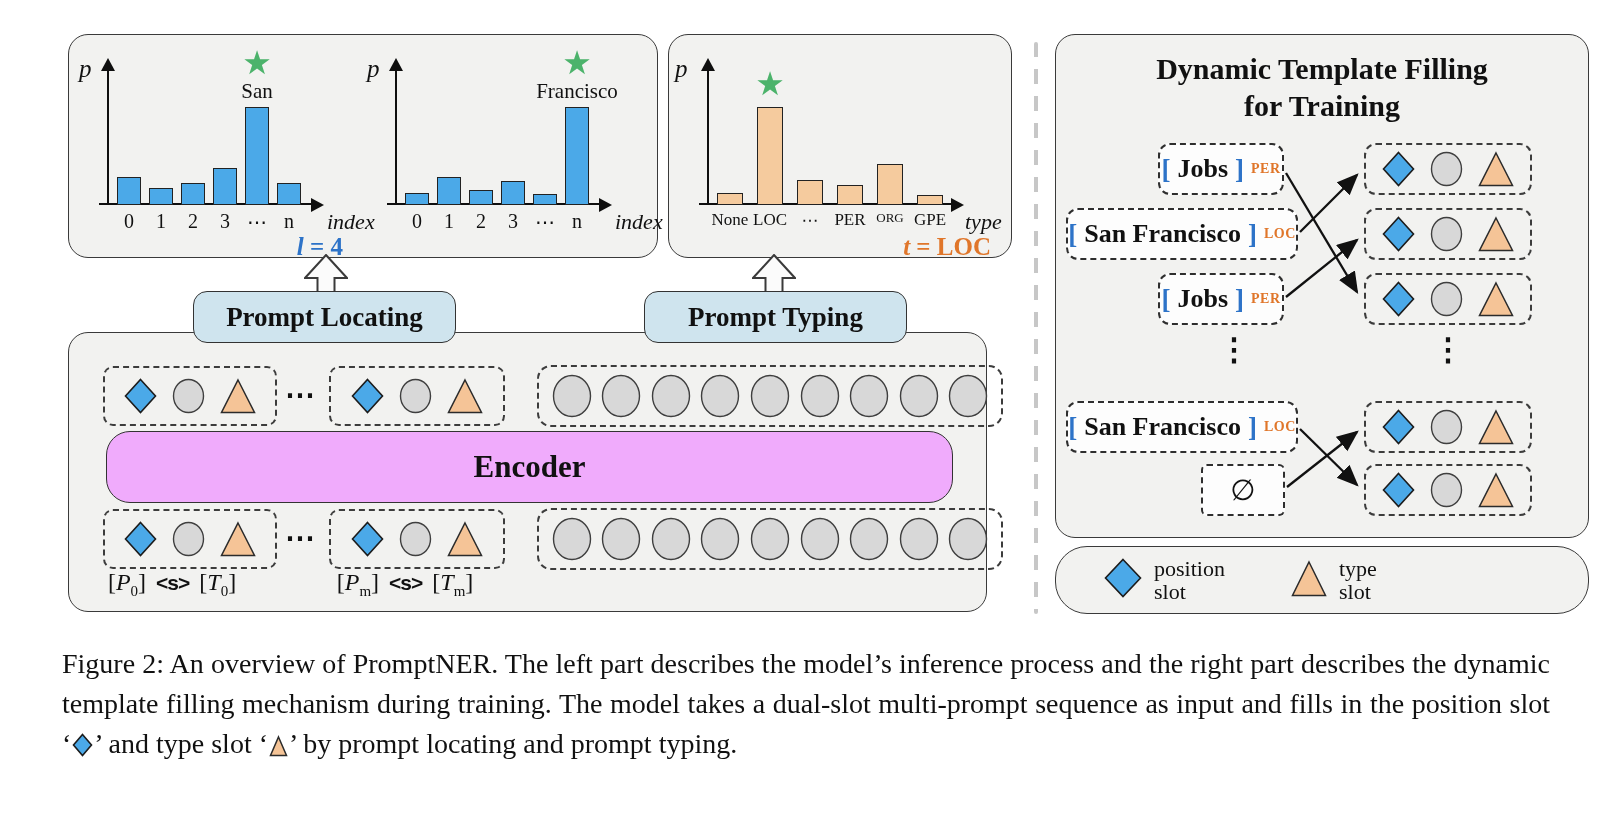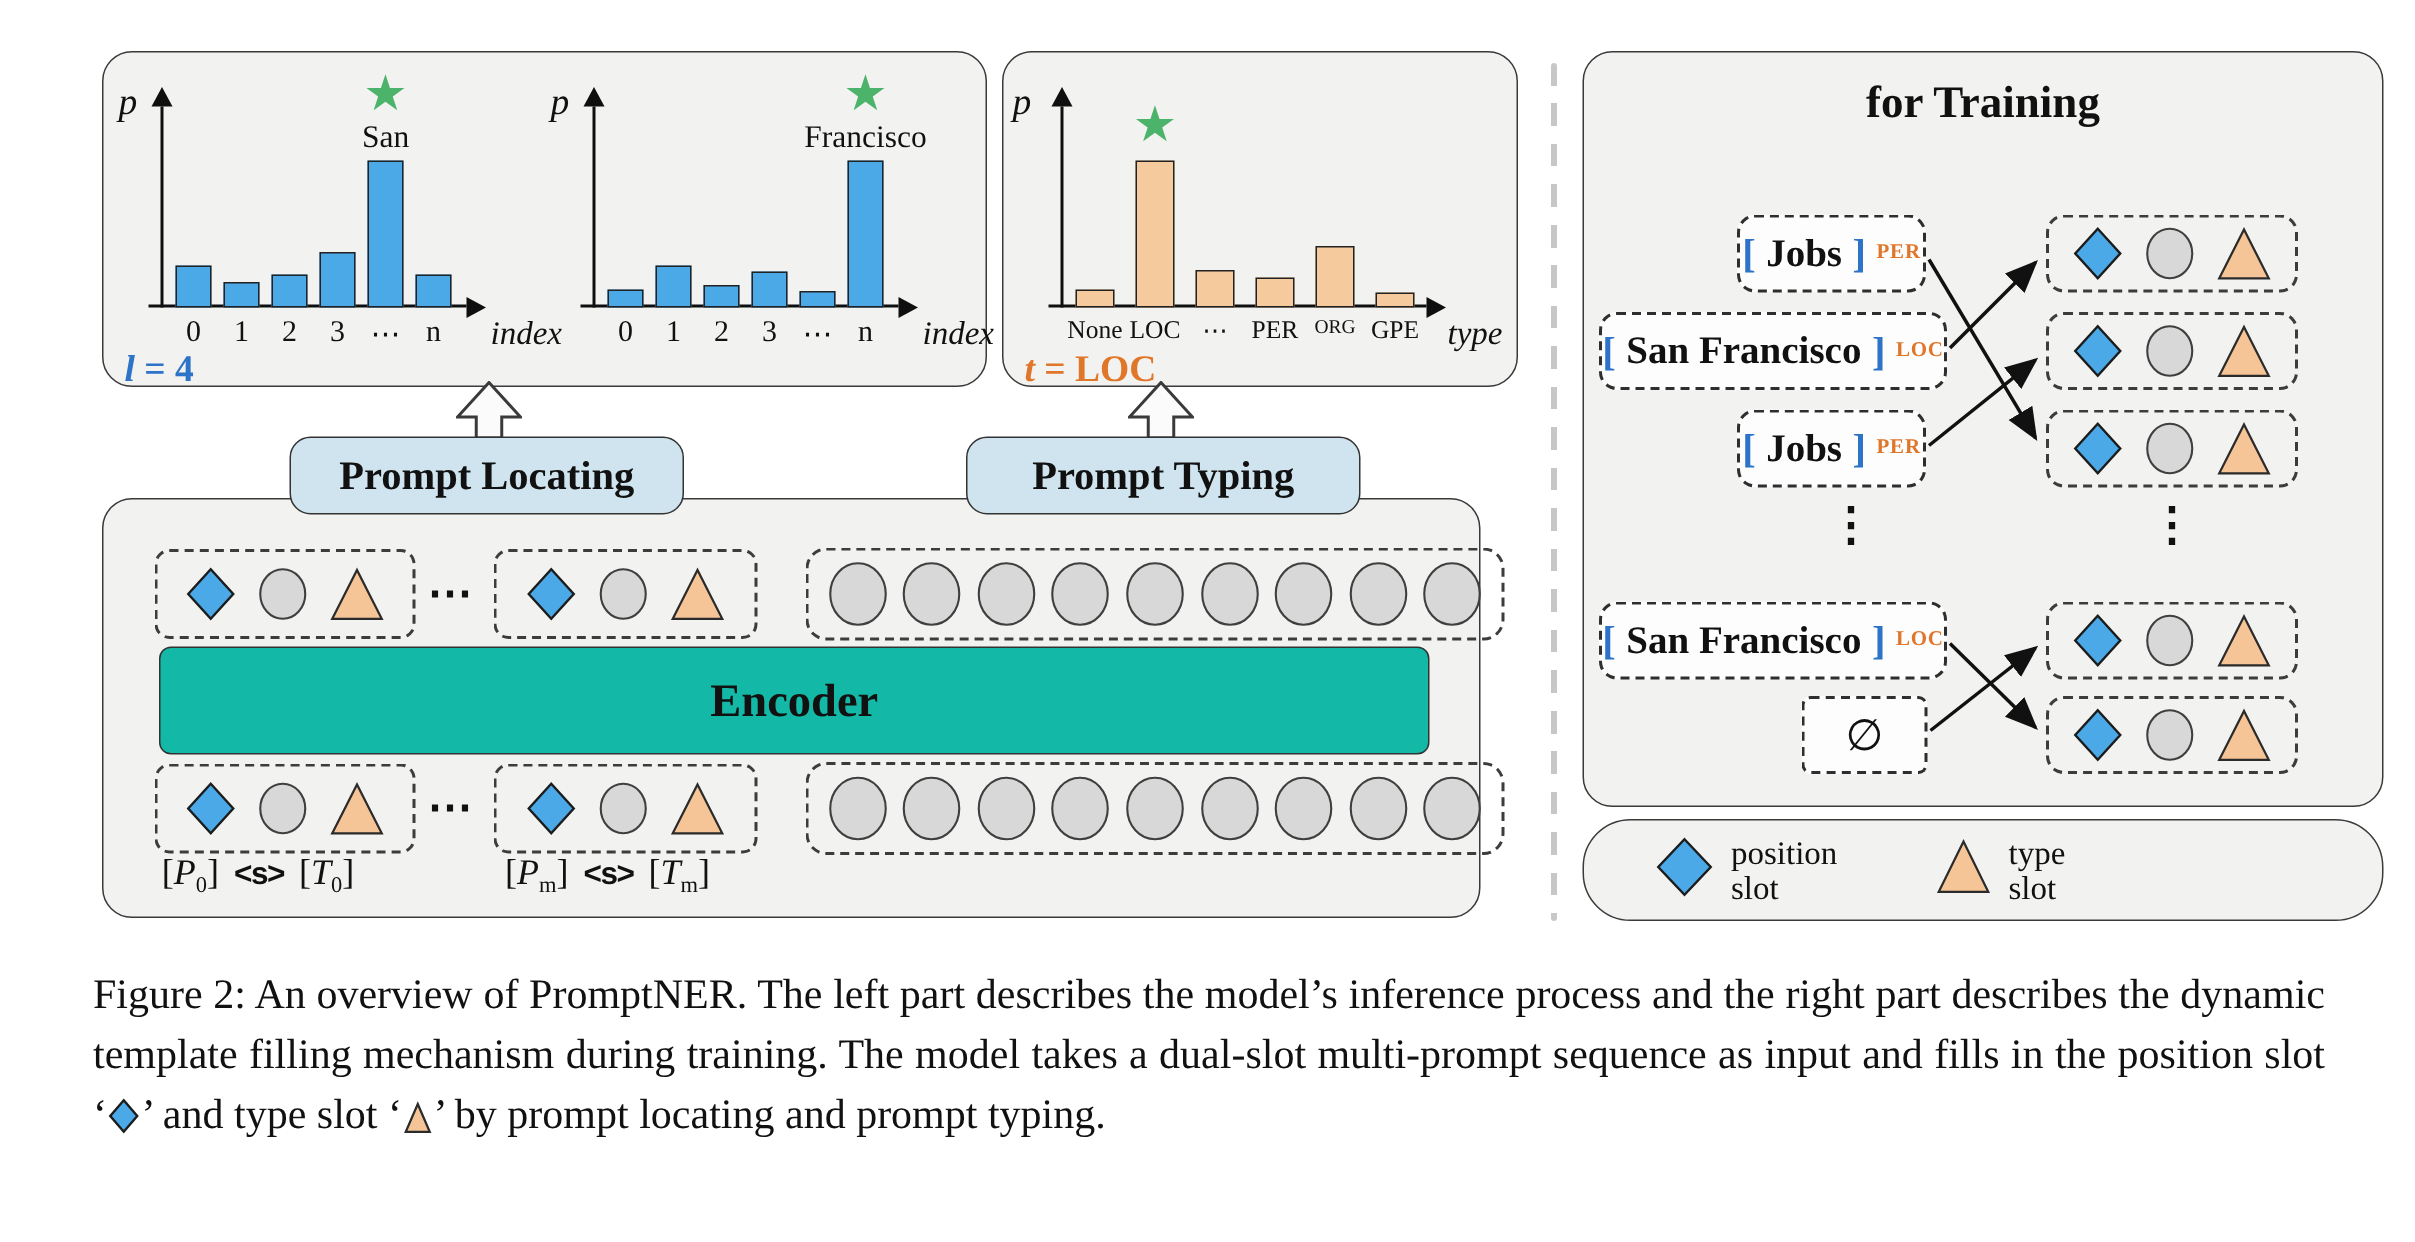--- a/index.html
+++ b/index.html
@@ -24,38 +24,38 @@
   .yarrow{position:absolute;top:11px;width:0;height:0;border-left:7px solid transparent;
           border-right:7px solid transparent;border-bottom:13px solid #0f0f0f;margin-left:-5.9px;}
   .xaxis{position:absolute;top:156px;height:2.2px;background:#0f0f0f;}
   .xarrow{position:absolute;top:150.5px;width:0;height:0;border-top:7px solid transparent;
           border-bottom:7px solid transparent;border-left:13px solid #0f0f0f;}
   .bar{position:absolute;border:1.5px solid #222;box-sizing:border-box;}
   .tick{position:absolute;top:163px;text-align:center;white-space:nowrap;}
   .xlab{position:absolute;top:162px;font-style:italic;font-size:22px;white-space:nowrap;}
   .star{position:absolute;transform:translateX(-50%);font-size:33px;line-height:30px;color:#4cb36b;}
   .star-label{position:absolute;transform:translateX(-50%);font-size:21px;white-space:nowrap;}
-  .chart-note{position:absolute;top:186px;text-align:left;font-weight:bold;font-size:25px;}
+  .chart-note{position:absolute;top:186px;text-align:right;font-weight:bold;font-size:25px;}
 
   
   .block-arrow{position:absolute;z-index:2;}
   .prompt-box{position:absolute;top:291px;width:261px;height:50px;background:#cfe4ee;
               border:1.8px solid #333;border-radius:14px;z-index:3;display:flex;
               align-items:center;justify-content:center;font-weight:bold;font-size:27px;}
 
   
   .slot-trio{position:absolute;border:2px dashed #3c3c3c;border-radius:10px;display:flex;
              align-items:center;justify-content:center;gap:15px;}
   .context-row{position:absolute;border:2px dashed #3c3c3c;border-radius:14px;display:flex;
                align-items:center;justify-content:space-around;padding:0 8px;}
   .shape{display:inline-flex;line-height:0;}
   .hdots{position:absolute;font-weight:bold;font-size:30px;text-align:center;letter-spacing:2px;}
 
-  #encoderBox{position:absolute;left:37px;top:98px;width:845px;height:70px;background:#14b8a6;
-              border:1.8px solid #333;border-radius:8px;display:flex;align-items:center;
+  #encoderBox{position:absolute;left:37px;top:98px;width:845px;height:70px;background:#f0abfc;
+              border:1.8px solid #333;border-radius:24px;display:flex;align-items:center;
               justify-content:center;font-weight:bold;font-size:31px;}
 
   .io-label{position:absolute;top:236px;font-size:24px;text-align:center;white-space:nowrap;}
   .io-label i{font-style:italic;}
   .io-label sub{font-size:15px;}
   .io-sep{font-weight:bold;font-family:"Liberation Sans",sans-serif;font-size:21px;letter-spacing:-1px;margin:0 4px;}
   .seq-sentence{position:absolute;left:432px;top:237px;width:490px;font-size:25px;white-space:nowrap;}
   .bk{color:#2d73c8;font-weight:bold;}
   .seq-sentence .bk{font-size:27px;margin:0 3px;}
   .etag{color:#e0762a;font-weight:bold;font-size:14px;letter-spacing:.5px;}
@@ -361,20 +361,21 @@
       <span>[</span><i>P</i><sub>m</sub><span>]</span>
       <span class="io-sep">&lt;s&gt;</span>
       <span>[</span><i>T</i><sub>m</sub><span>]</span>
     </div>
   </div>
 
   <div id="divider"></div>
 
   <div class="panel" id="panelRight">
     <div class="rp-title">
+      <div>Dynamic Template Filling</div>
       <div>for Training</div>
     </div>
 
     <div class="entity-box" style="left:102px;top:108px;width:126px">
       <span class="bk">[</span>
         <span class="ename">Jobs</span>
         <span class="bk">]</span>
         <span class="etag">PER</span>
     </div>
     <div class="entity-box" style="left:10px;top:173px;width:232px">

